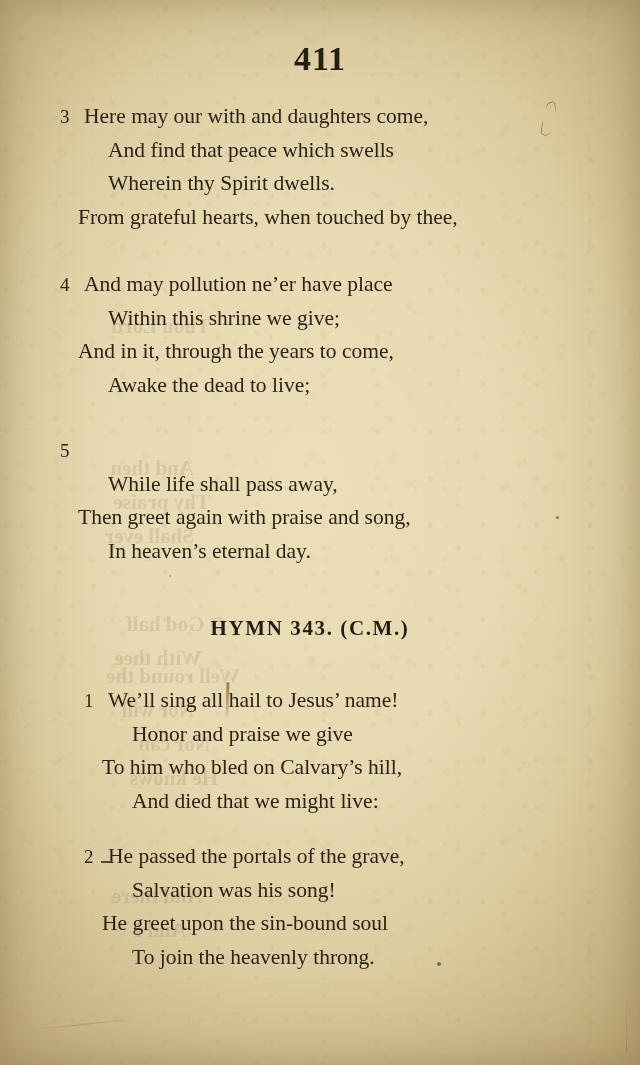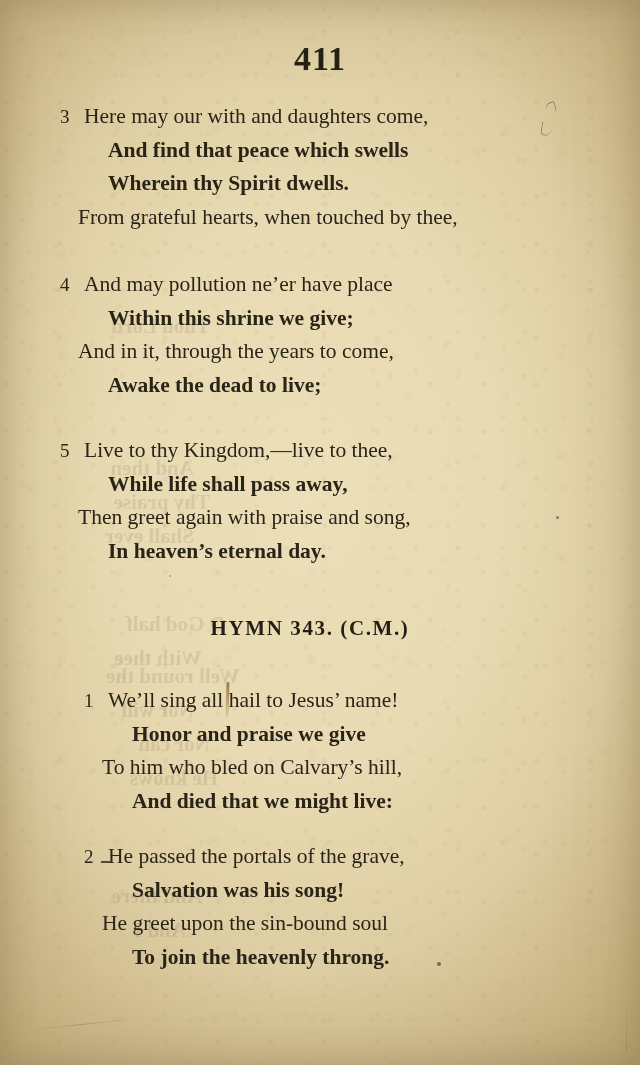--- a/index.html
+++ b/index.html
@@ -85,21 +85,20 @@
     height: 33.5px;
   }
   .verse .num {
     position: absolute;
     left: -24px;
     top: 0;
     font-size: 19px;
   }
   .line.in {   
     padding-left: 24px;
-    font-weight: bold;
   }
   .line.out {  
     padding-left: 0;
   }
   .line.hang { 
     padding-left: -0px;
     margin-left: -6px;
   }
 
   
@@ -197,21 +196,21 @@
   </div>
 
   <div class="verse" id="v4" style="left:84px; top:268px;">
     <div class="line out"><span class="num">4</span><span>And may pollution ne’er have place</span></div>
     <div class="line in"><span>Within this shrine we give;</span></div>
     <div class="line out hang"><span>And in it, through the years to come,</span></div>
     <div class="line in"><span>Awake the dead to live;</span></div>
   </div>
 
   <div class="verse" id="v5" style="left:84px; top:434px;">
-    <div class="line out"><span class="num">5</span><span>Live to thy Kingdom,—live to thee,</span></div>
+    <div class="line out"><span class="num">5</span></div>
     <div class="line in"><span>While life shall pass away,</span></div>
     <div class="line out hang"><span>Then greet again with praise and song,</span></div>
     <div class="line in"><span>In heaven’s eternal day.</span></div>
   </div>
 
   <div class="hymn-heading" style="top:616px;">HYMN 343.   (C.M.)</div>
 
   <div class="verse" id="n1" style="left:108px; top:684px;">
     <div class="line out"><span class="num">1</span><span>We’ll sing all hail to Jesus’ name!</span></div>
     <div class="line in"><span>Honor and praise we give</span></div>

